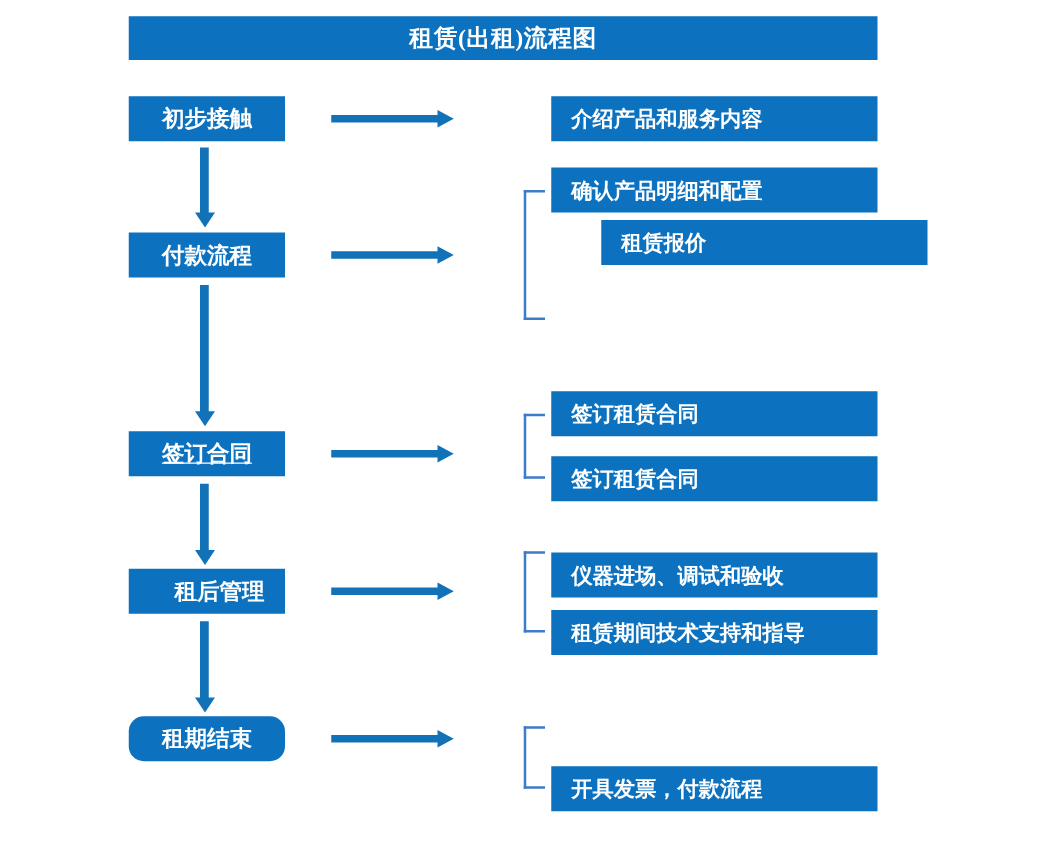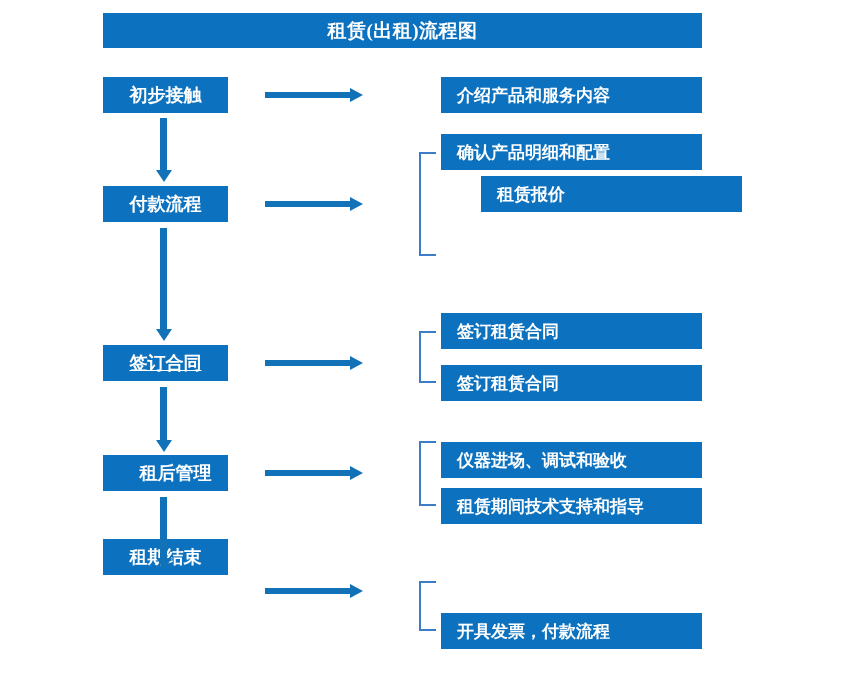--- a/index.html
+++ b/index.html
@@ -123,21 +123,21 @@
   <div class="title-bar">租赁(出租)流程图</div>
 
   <div class="node stage" style="top:77px;">初步接触</div>
 
   <div class="node stage" style="top:186px;">付款流程</div>
 
   <div class="node stage" style="top:345px;text-decoration:underline;">签订合同</div>
 
   <div class="node stage" style="top:455px;padding-left:20px;">租后管理</div>
 
-  <div class="node stage" style="top:539px;">租期结束</div>
+  <div class="node stage" style="top:573px;border-radius:12px;">租期结束</div>
 
   <div class="v-arrow" style="top:118px; height:53px;"></div>
   <div class="v-arrow" style="top:228px; height:102px;"></div>
   <div class="v-arrow" style="top:387px; height:54px;"></div>
   <div class="v-arrow" style="top:497px; height:62px;"></div>
 
   <div class="h-arrow" style="top:92px;"></div>
   <div class="h-arrow" style="top:201px;"></div>
   <div class="h-arrow" style="top:360px;"></div>
   <div class="h-arrow" style="top:470px;"></div>

